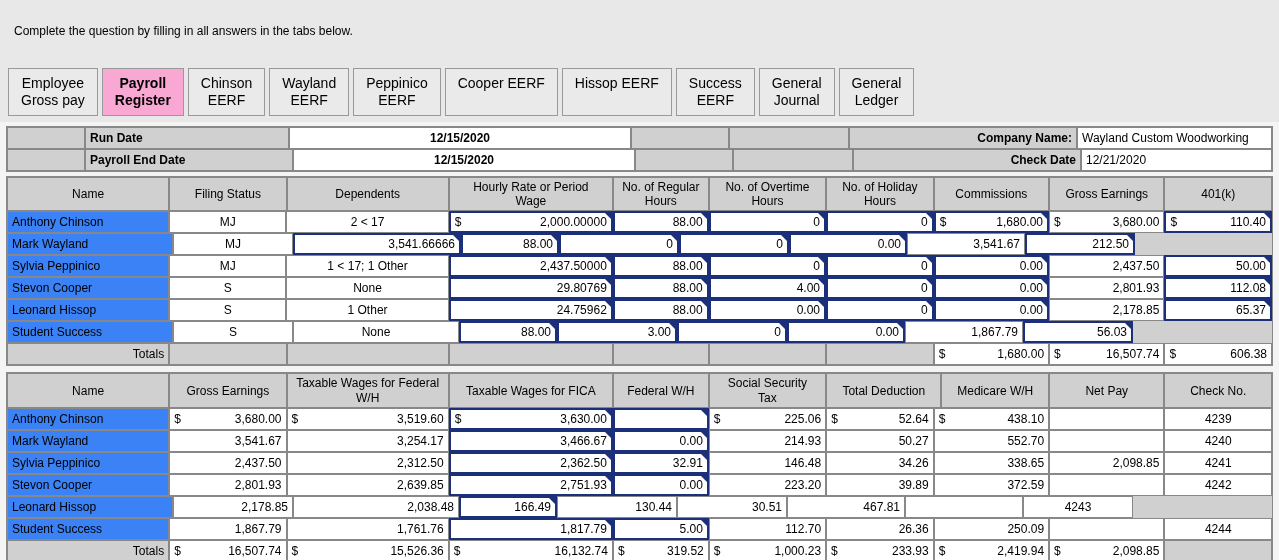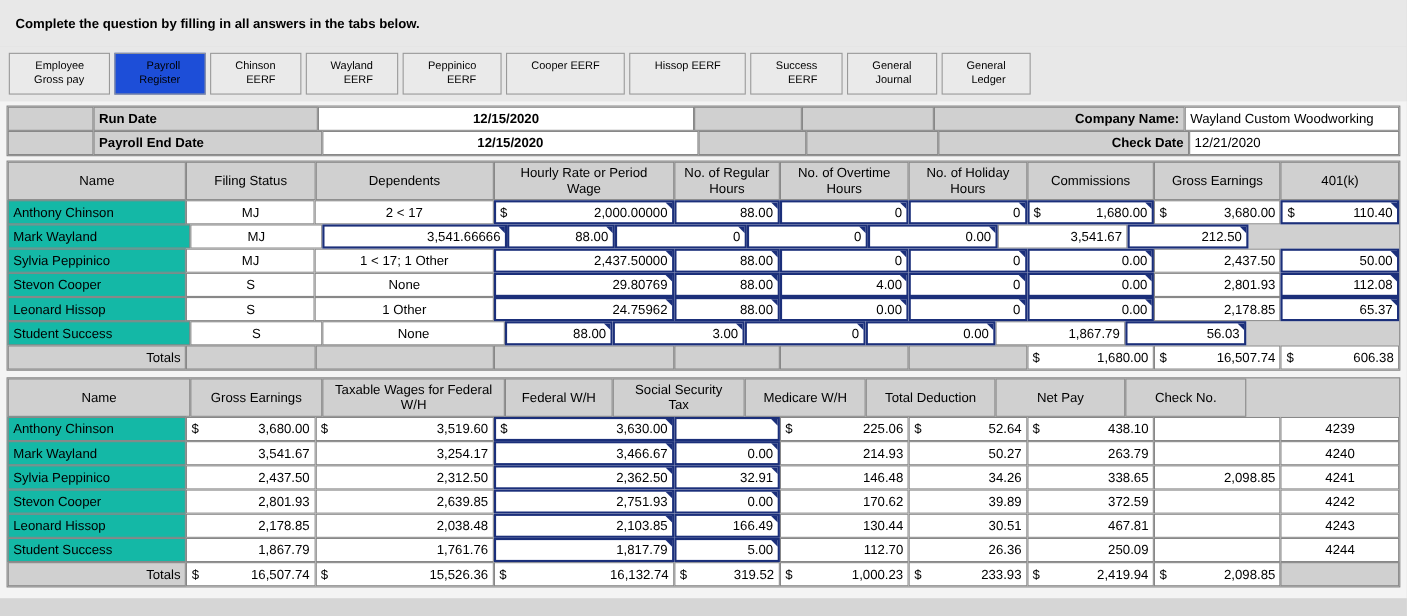--- a/index.html
+++ b/index.html
@@ -1,35 +1,35 @@
 <!DOCTYPE html>
 <html><head>
 <meta charset="utf-8">
 <style>
   *{box-sizing:border-box}
   body{margin:0;font-family:Arial,Helvetica,sans-serif;font-size:12px;background:#d6d6d6;color:#000;width:1279px}
-  .instructions{padding:14px 14px;font-weight:bold;background:#e8e8e8}
+  .instructions{padding:24px 14px;font-weight:normal;background:#e8e8e8}
   .tabbar{display:flex;gap:4px;padding:6px 8px;background:#e8e8e8}
-  .tab{border:1px solid #999;padding:6px 22px;min-width:60px;text-align:right;font-size:10px;line-height:1.2;cursor:pointer;background:#eaeaea}
-  .tab.active{background:#1d4ed8;font-weight:normal}
+  .tab{border:1px solid #999;padding:6px 12px;min-width:60px;text-align:center;font-size:14px;line-height:1.2;cursor:pointer;background:#eaeaea}
+  .tab.active{background:#f9a8d4;font-weight:bold}
   .tab .l2{display:block}
   .sheet{background:#f4f4f4;padding:4px 6px 10px}
   .grid{border:1px solid #888;background:#d0d0d0}
   .row{display:flex;align-items:stretch;min-height:22px}
   .cell{border:1px solid #888;background:#d0d0d0;display:flex;align-items:center;justify-content:center;padding:2px 4px;font-size:12px}
   .cell.left{justify-content:flex-start}
   .cell.right{justify-content:flex-end}
   .cell.white{background:#fff}
   .cell.bold{font-weight:bold}
   .cell.hl{background:#fff600}
   .cell.input{background:#fff;border:2px solid #1b2f7a;position:relative}
   .cell.input::after{content:"";position:absolute;top:0;right:0;width:0;height:0;border-top:6px solid #1b2f7a;border-left:6px solid transparent}
   .cell.hdr{background:#d0d0d0;text-align:center;font-size:12px;line-height:1.2}
   .cell.hdr .l2{display:block}
-  .cell.namecol{text-align:center;justify-content:flex-start;background:#14b8a6}
+  .cell.namecol{text-align:center;justify-content:flex-start;background:#3b82f6}
   .money{display:flex;justify-content:space-between;width:100%}
   .money .sym{width:12px;text-align:left}
   .money .val{flex:1;text-align:right}
   .w-leader{width:78px}
   .w-name{width:166px}
   .w-fs{width:120px}
   .w-dep{width:166px}
   .w-rate{width:168px}
   .w-reg{width:98px}
   .w-ot{width:120px}
@@ -326,26 +326,27 @@
     </div>
   </div>
 
   <div class="grid" style="margin-top:6px">
     <div class="row" style="min-height:34px">
       <div class="cell hdr w2-name">Name</div>
       <div class="cell hdr w2-ge">Gross Earnings</div>
       <div class="cell hdr w2-fw">
           <span><span>Taxable Wages for Federal</span><span class="l2">W/H</span></span>
         </div>
+      <div class="cell hdr w2-fica">Taxable Wages for FICA</div>
       <div class="cell hdr hl w2-fed">Federal W/H</div>
       <div class="cell hdr w2-ss">
           <span><span>Social Security</span><span class="l2">Tax</span></span>
         </div>
+      <div class="cell hdr w2-td">Total Deduction</div>
       <div class="cell hdr w2-med">Medicare W/H</div>
-      <div class="cell hdr w2-td">Total Deduction</div>
       <div class="cell hdr w2-np">Net Pay</div>
       <div class="cell hdr w2-ck">Check No.</div>
     </div>
     <div id="t2body">
         <div class="row">
           <div class="cell namecol left w2-name">Anthony Chinson</div>
           <div class="cell white right w2-ge">
             <span class="money">
               <span class="sym">$</span>
               <span class="val">3,680.00</span>
@@ -414,21 +415,21 @@
           </div>
           <div class="cell white right w2-med">
             <span class="money">
               <span class="sym"></span>
               <span class="val">50.27</span>
             </span>
           </div>
           <div class="cell white right w2-td">
             <span class="money">
               <span class="sym"></span>
-              <span class="val">263.79</span>
+              <span class="val">552.70</span>
             </span>
           </div>
           <div class="cell white right w2-np"></div>
           <div class="cell white w2-ck">4240</div>
         </div>
         <div class="row">
           <div class="cell namecol left w2-name">Sylvia Peppinico</div>
           <div class="cell white right w2-ge">
             <span class="money">
               <span class="sym"></span>
@@ -486,21 +487,21 @@
           <div class="cell input right w2-fica">
             <span class="money">
               <span class="sym"></span>
               <span class="val">2,751.93</span>
             </span>
           </div>
           <div class="cell input right w2-fed">0.00</div>
           <div class="cell white right w2-ss">
             <span class="money">
               <span class="sym"></span>
-              <span class="val">170.62</span>
+              <span class="val">223.20</span>
             </span>
           </div>
           <div class="cell white right w2-med">
             <span class="money">
               <span class="sym"></span>
               <span class="val">39.89</span>
             </span>
           </div>
           <div class="cell white right w2-td">
             <span class="money">
@@ -516,26 +517,20 @@
           <div class="cell white right w2-ge">
             <span class="money">
               <span class="sym"></span>
               <span class="val">2,178.85</span>
             </span>
           </div>
           <div class="cell white right w2-fw">
             <span class="money">
               <span class="sym"></span>
               <span class="val">2,038.48</span>
-            </span>
-          </div>
-          <div class="cell input right w2-fica">
-            <span class="money">
-              <span class="sym"></span>
-              <span class="val">2,103.85</span>
             </span>
           </div>
           <div class="cell input right w2-fed">166.49</div>
           <div class="cell white right w2-ss">
             <span class="money">
               <span class="sym"></span>
               <span class="val">130.44</span>
             </span>
           </div>
           <div class="cell white right w2-med">

